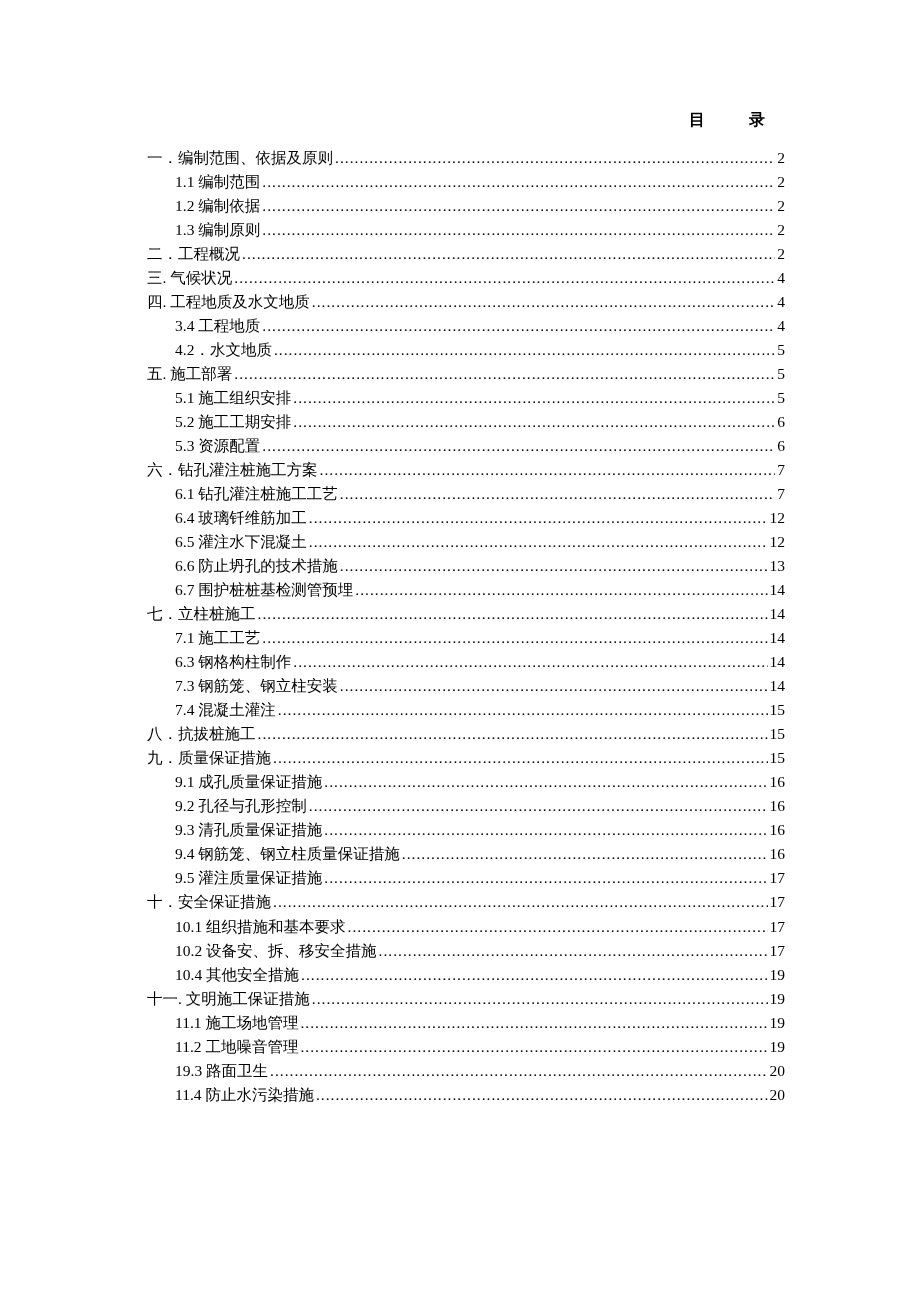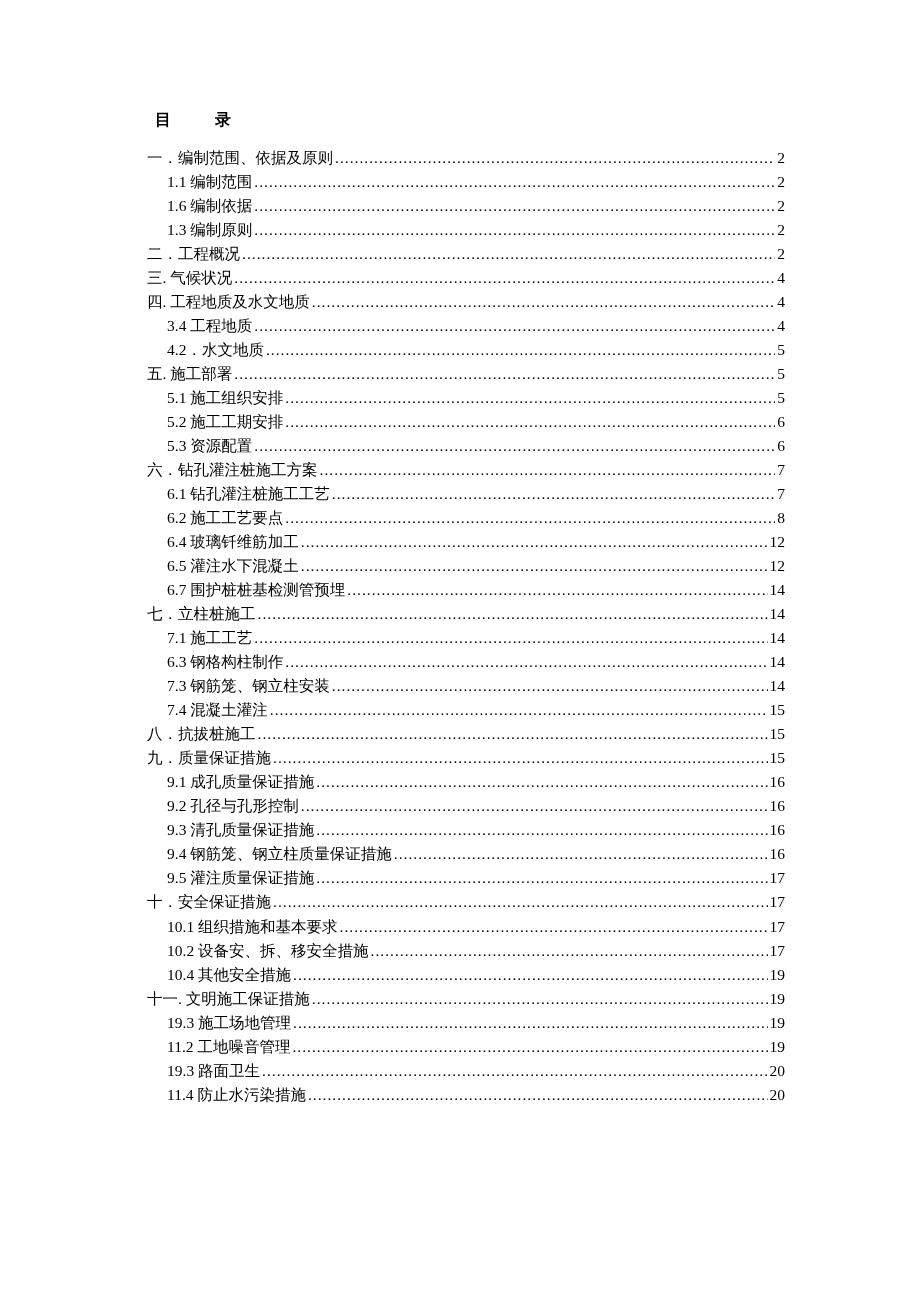--- a/index.html
+++ b/index.html
@@ -10,38 +10,38 @@
     body {
       background: #ffffff;
       font-family: "SimSun", "宋体", serif;
       width: 920px;
       height: 1302px;
       padding: 110px 135px 100px 135px;
       color: #000;
       font-size: 15.5px;
     }
     .title {
-      text-align: left;
+      text-align: right;
       font-weight: bold;
       font-size: 16px;
       margin-bottom: 15px;
       letter-spacing: 20px;
       padding-left: 20px;
     }
     .toc-entry {
       display: flex;
       align-items: baseline;
       line-height: 1.55;
       white-space: nowrap;
     }
     .toc-entry.level-1 {
       margin-left: 12px;
     }
     .toc-entry.level-2 {
-      margin-left: 32px;
+      margin-left: 40px;
     }
     .toc-label {
       flex: 0 0 auto;
     }
     .toc-dots {
       flex: 1 1 auto;
       overflow: hidden;
       position: relative;
       margin: 0 2px;
     }
@@ -67,21 +67,21 @@
       <span class="toc-label">一．编制范围、依据及原则</span>
       <span class="toc-dots"></span>
       <span class="toc-page">2</span>
     </div>
     <div class="toc-entry level-2">
       <span class="toc-label">1.1 编制范围</span>
       <span class="toc-dots"></span>
       <span class="toc-page">2</span>
     </div>
     <div class="toc-entry level-2">
-      <span class="toc-label">1.6 编制依据</span>
+      <span class="toc-label">1.2 编制依据</span>
       <span class="toc-dots"></span>
       <span class="toc-page">2</span>
     </div>
     <div class="toc-entry level-2">
       <span class="toc-label">1.3 编制原则</span>
       <span class="toc-dots"></span>
       <span class="toc-page">2</span>
     </div>
     <div class="toc-entry level-1">
       <span class="toc-label">二．工程概况</span>
@@ -132,35 +132,35 @@
       <span class="toc-label">六．钻孔灌注桩施工方案</span>
       <span class="toc-dots"></span>
       <span class="toc-page">7</span>
     </div>
     <div class="toc-entry level-2">
       <span class="toc-label">6.1 钻孔灌注桩施工工艺</span>
       <span class="toc-dots"></span>
       <span class="toc-page">7</span>
     </div>
     <div class="toc-entry level-2">
-      <span class="toc-label">6.2 施工工艺要点</span>
-      <span class="toc-dots"></span>
-      <span class="toc-page">8</span>
-    </div>
-    <div class="toc-entry level-2">
       <span class="toc-label">6.4 玻璃钎维筋加工</span>
       <span class="toc-dots"></span>
       <span class="toc-page">12</span>
     </div>
     <div class="toc-entry level-2">
       <span class="toc-label">6.5 灌注水下混凝土</span>
       <span class="toc-dots"></span>
       <span class="toc-page">12</span>
     </div>
     <div class="toc-entry level-2">
+      <span class="toc-label">6.6 防止坍孔的技术措施</span>
+      <span class="toc-dots"></span>
+      <span class="toc-page">13</span>
+    </div>
+    <div class="toc-entry level-2">
       <span class="toc-label">6.7 围护桩桩基检测管预埋</span>
       <span class="toc-dots"></span>
       <span class="toc-page">14</span>
     </div>
     <div class="toc-entry level-1">
       <span class="toc-label">七．立柱桩施工</span>
       <span class="toc-dots"></span>
       <span class="toc-page">14</span>
     </div>
     <div class="toc-entry level-2">
@@ -237,21 +237,21 @@
       <span class="toc-label">10.4 其他安全措施</span>
       <span class="toc-dots"></span>
       <span class="toc-page">19</span>
     </div>
     <div class="toc-entry level-1">
       <span class="toc-label">十一. 文明施工保证措施</span>
       <span class="toc-dots"></span>
       <span class="toc-page">19</span>
     </div>
     <div class="toc-entry level-2">
-      <span class="toc-label">19.3 施工场地管理</span>
+      <span class="toc-label">11.1 施工场地管理</span>
       <span class="toc-dots"></span>
       <span class="toc-page">19</span>
     </div>
     <div class="toc-entry level-2">
       <span class="toc-label">11.2 工地噪音管理</span>
       <span class="toc-dots"></span>
       <span class="toc-page">19</span>
     </div>
     <div class="toc-entry level-2">
       <span class="toc-label">19.3 路面卫生</span>

